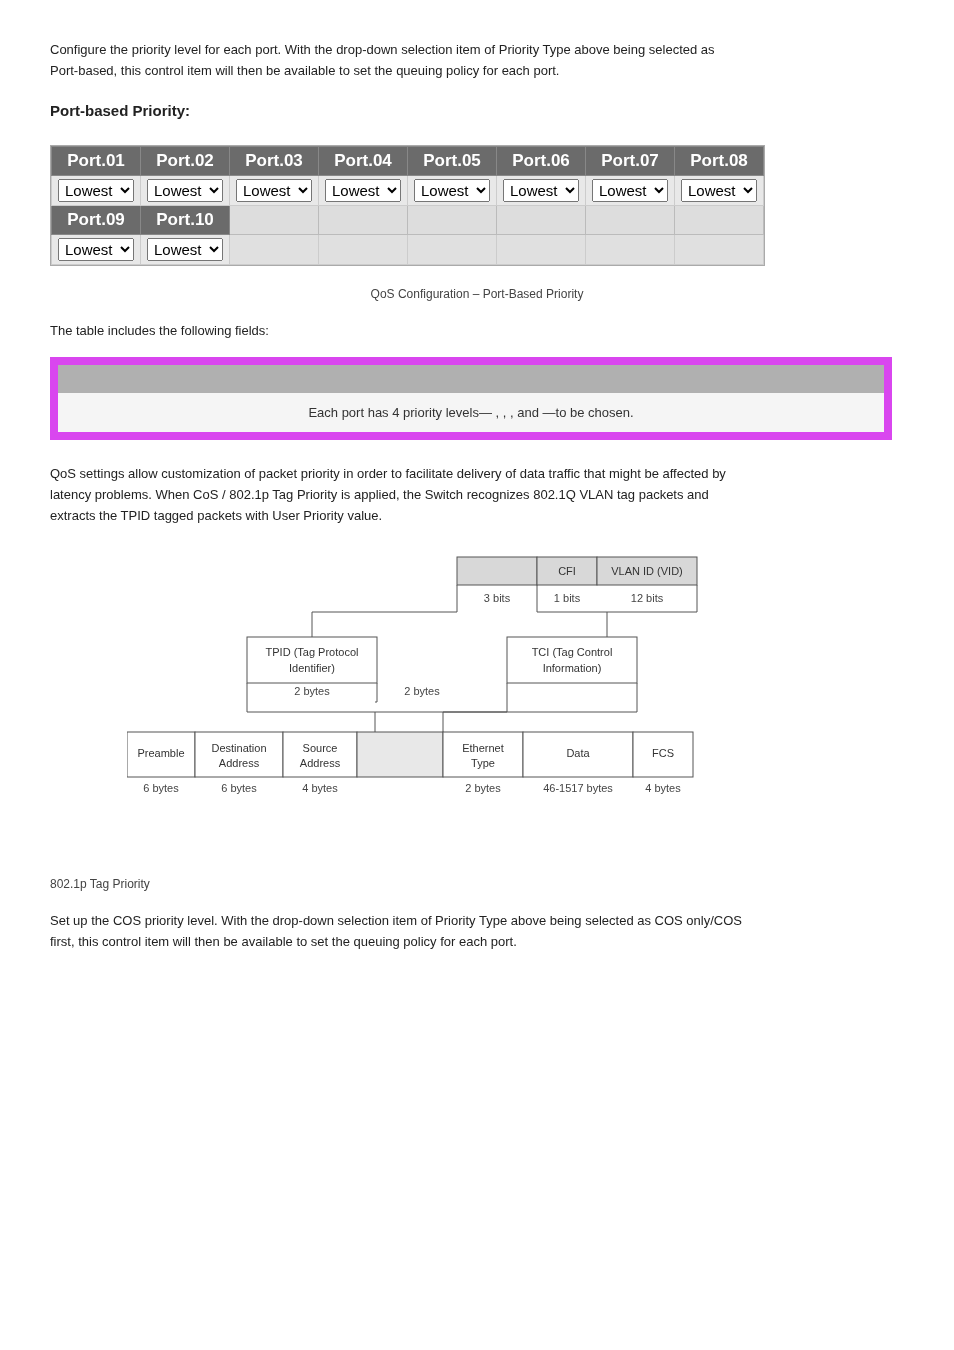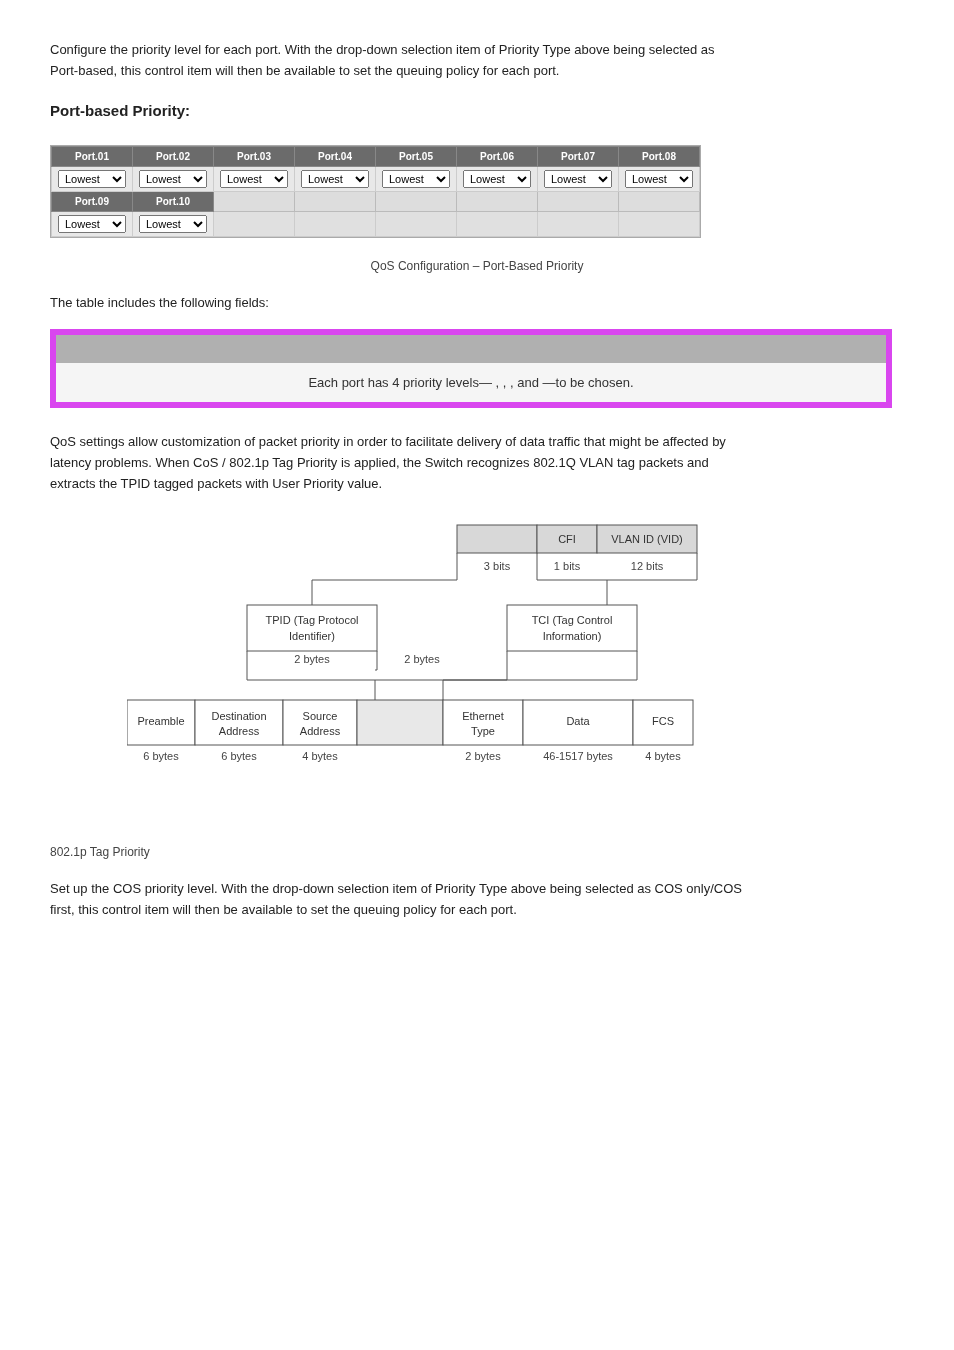--- a/index.html
+++ b/index.html
@@ -30,39 +30,39 @@
       margin-bottom: 10px;
     }
 
     .port-table {
       border-collapse: collapse;
     }
 
     .port-table th {
       background: #6b6b6b;
       color: #fff;
-      font-size: 10px;
+      font-size: 17px;
       font-weight: bold;
       padding: 4px 8px;
       border: 1px solid #888;
       text-align: center;
       min-width: 72px;
     }
 
     .port-table td {
       padding: 3px 6px;
       border: 1px solid #ccc;
       background: #e8e8e8;
       text-align: center;
     }
 
     .port-table select {
-      font-size: 11px;
+      font-size: 15px;
       padding: 1px 2px;
-      width: 68px;
+      width: 76px;
     }
 
     .apply-row {
       text-align: center;
       margin: 8px 0 4px 0;
     }
 
     .apply-row button {
       padding: 2px 12px;
       font-size: 12px;
@@ -79,21 +79,21 @@
       margin: 8px 0 20px 0;
     }
 
     .body-text {
       line-height: 1.6;
       margin-bottom: 16px;
     }
 
     
     .info-table-wrapper {
-      border: 6px solid #d946ef;
+      border: 8px solid #d946ef;
       margin: 16px 12px 24px 0;
       background: #f5f5f5;
     }
 
     .info-table-header {
       background: #b0b0b0;
       height: 28px;
     }
 
     .info-table-body {

